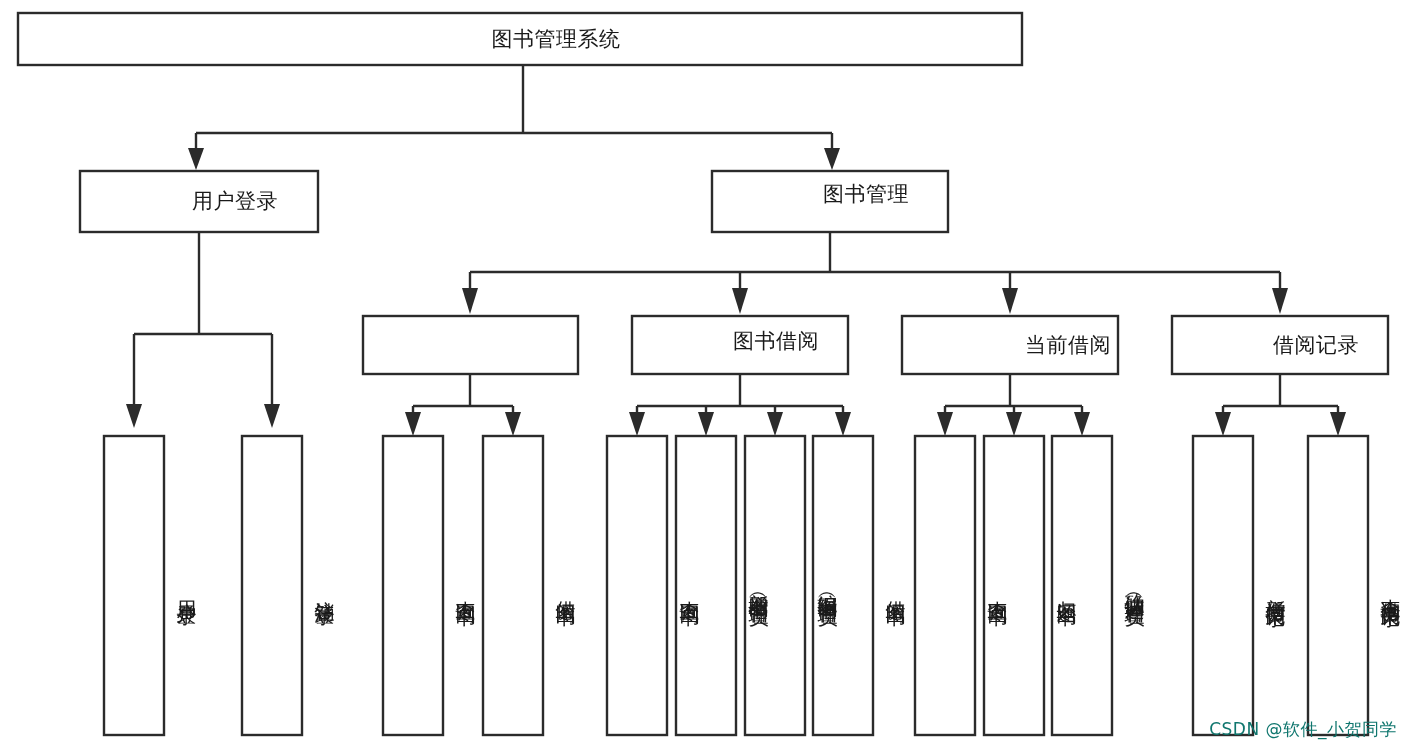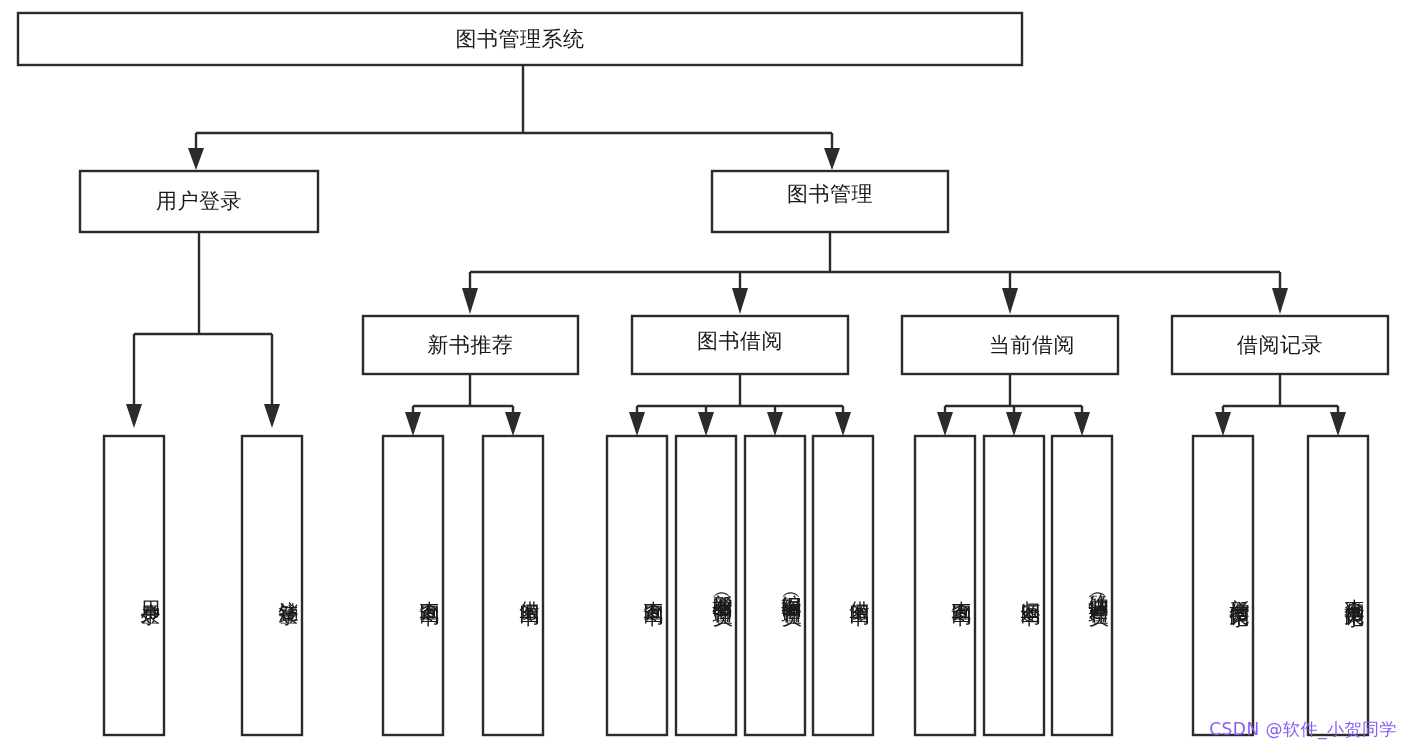--- a/index.html
+++ b/index.html
@@ -43,20 +43,21 @@
   }
   .node-label {
     position: absolute;
     display: flex;
     align-items: center;
     justify-content: center;
     color: #1a1a1a;
     text-align: center;
     pointer-events: none;
     letter-spacing: 0.5px;
+    margin-left: 36px;
   }
   .node-label.horizontal {
     font-size: 21px;
     line-height: 1.15;
   }
   .node-label.vertical {
     writing-mode: vertical-rl;
     text-orientation: upright;
     font-size: 20px;
     line-height: 1.35;
@@ -64,21 +65,21 @@
     align-items: flex-start;
     justify-content: center;
     padding-top: 6px;
     box-sizing: border-box;
   }
   .watermark {
     position: absolute;
     right: 8px;
     bottom: 6px;
     font-size: 17px;
-    color: #8b5cf6;
+    color: #0f766e;
     white-space: nowrap;
     letter-spacing: 0.5px;
     margin-top: 24px;
   }
 </style>
 </head>
 <body>
 
 <div id="diagram-root">
 
@@ -168,21 +169,20 @@
     <rect class="node-rect" x="1052" y="436" width="60" height="299"></rect>
     <rect class="node-rect" x="1193" y="436" width="60" height="299"></rect>
     <rect class="node-rect" x="1308" y="436" width="60" height="299"></rect>
   </svg>
 
   <div class="node-label horizontal" style="left:18px; top:13px; width:1004px; height:52px;">图书管理系统</div>
 
   <div class="node-label horizontal" style="left:80px; top:171px; width:238px; height:61px;">用户登录</div>
   <div class="node-label horizontal" style="left:712px; top:171px; width:236px; height:47px;font-family:Liberation Serif, serif;">图书管理</div>
 
-  <div class="node-label horizontal" style="left:363px; top:316px; width:215px; height:58px;">新书推荐</div>
   <div class="node-label horizontal" style="left:632px; top:316px; width:216px; height:50px;">图书借阅</div>
   <div class="node-label horizontal" style="left:924px; top:316px; width:216px; height:58px;">当前借阅</div>
   <div class="node-label horizontal" style="left:1172px; top:316px; width:216px; height:58px;">借阅记录</div>
 
   <div class="node-label vertical" style="left:104px; top:436px; width:60px; height:299px;">用户登录</div>
   <div class="node-label vertical" style="left:242px; top:436px; width:60px; height:299px;">注销登录</div>
   <div class="node-label vertical" style="left:383px; top:436px; width:60px; height:299px;">查询图书</div>
   <div class="node-label vertical" style="left:483px; top:436px; width:60px; height:299px;">借阅图书</div>
   <div class="node-label vertical" style="left:607px; top:436px; width:60px; height:299px;">查询图书</div>
   <div class="node-label vertical" style="left:676px; top:436px; width:60px; height:299px; padding-top:2px;">新增图书（管理员）</div>

